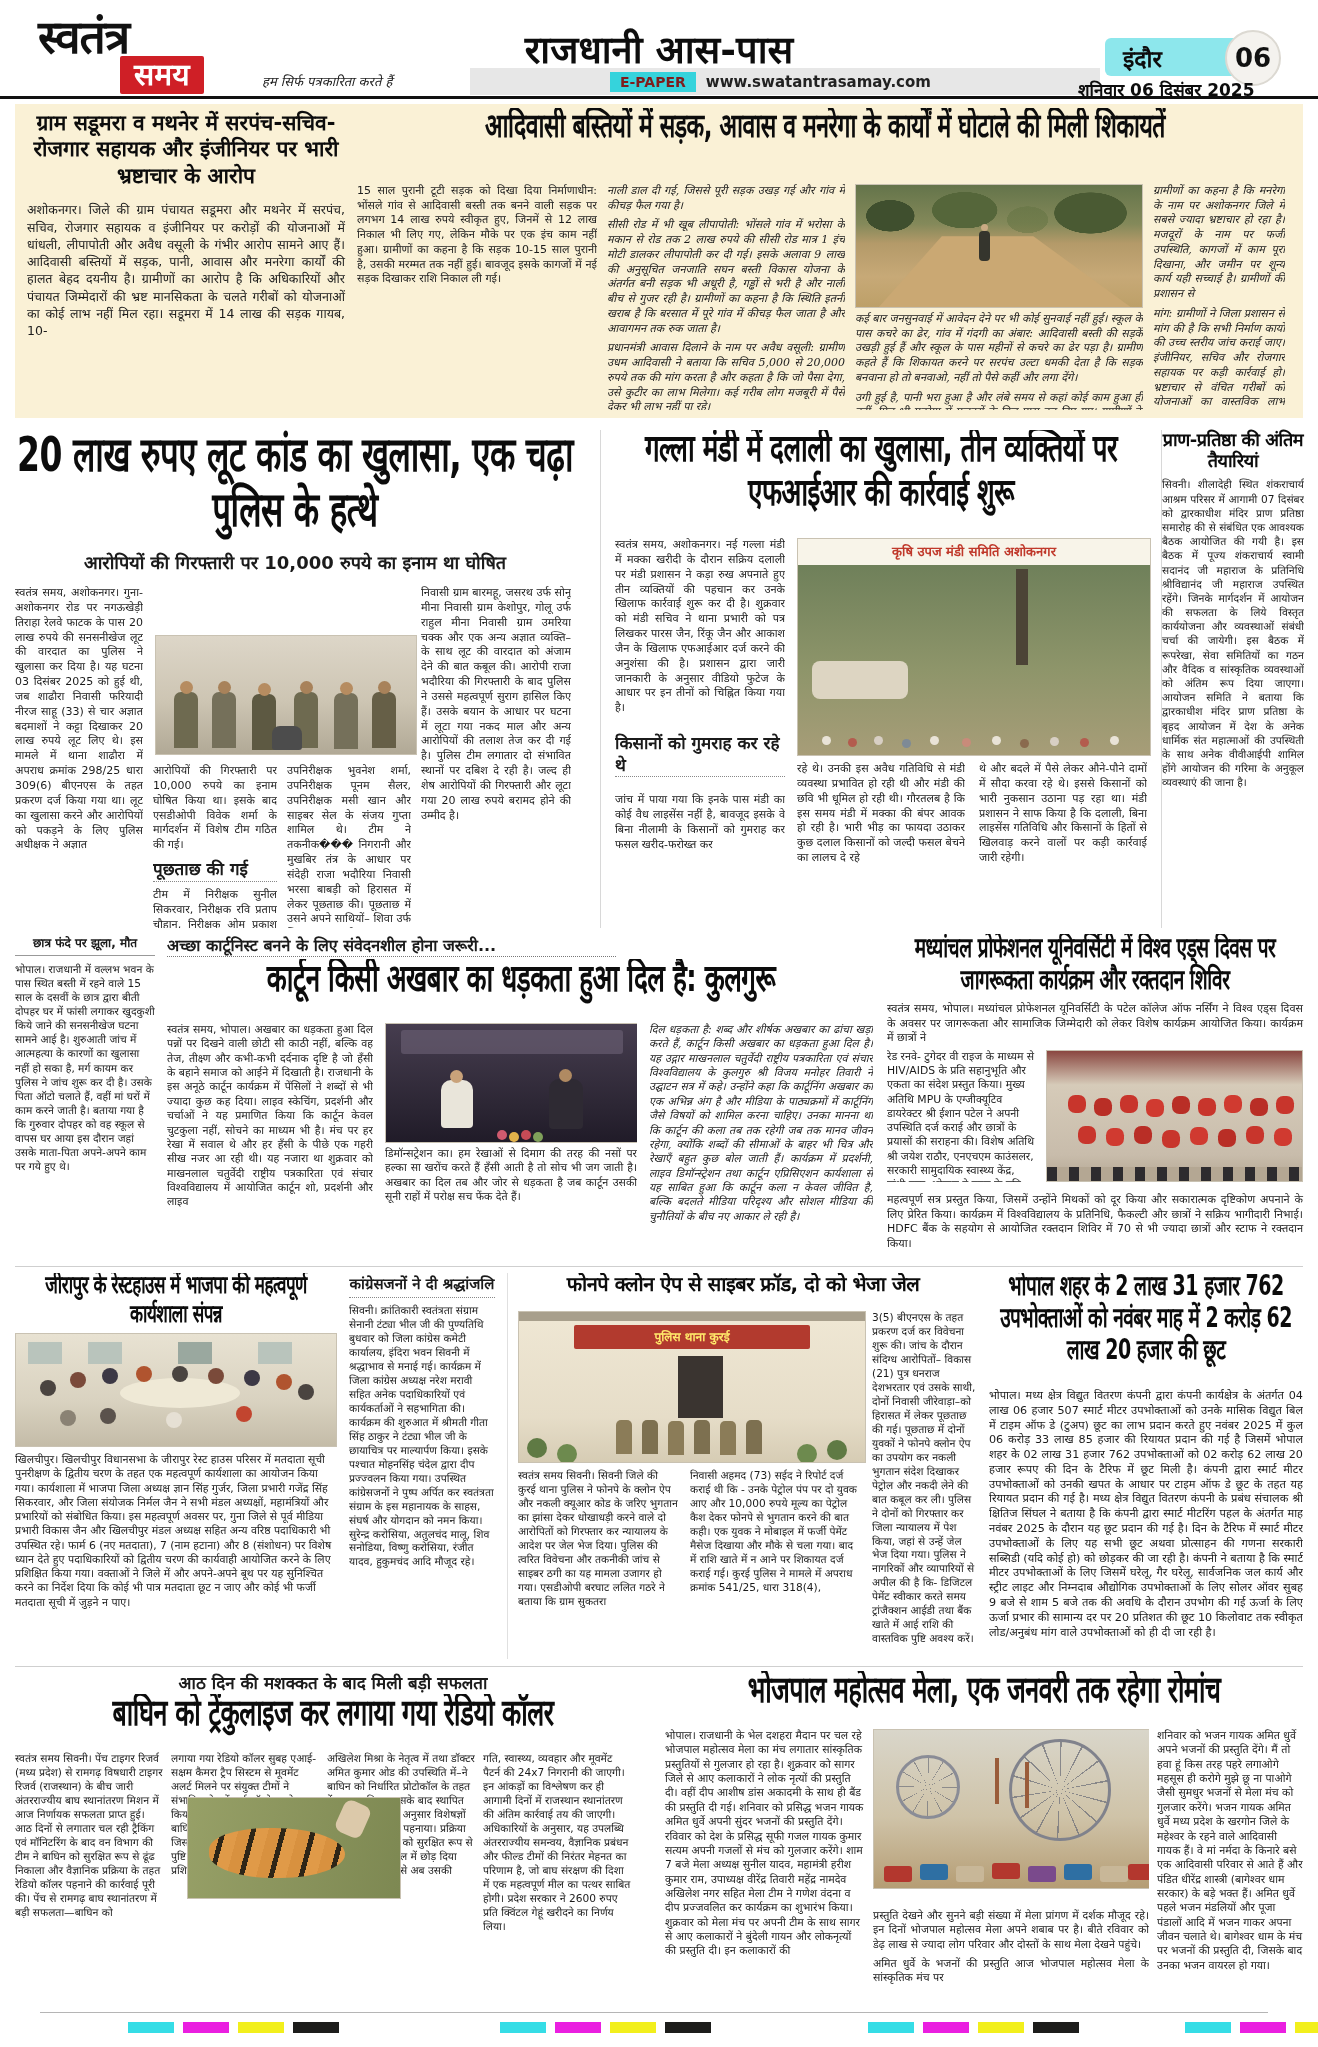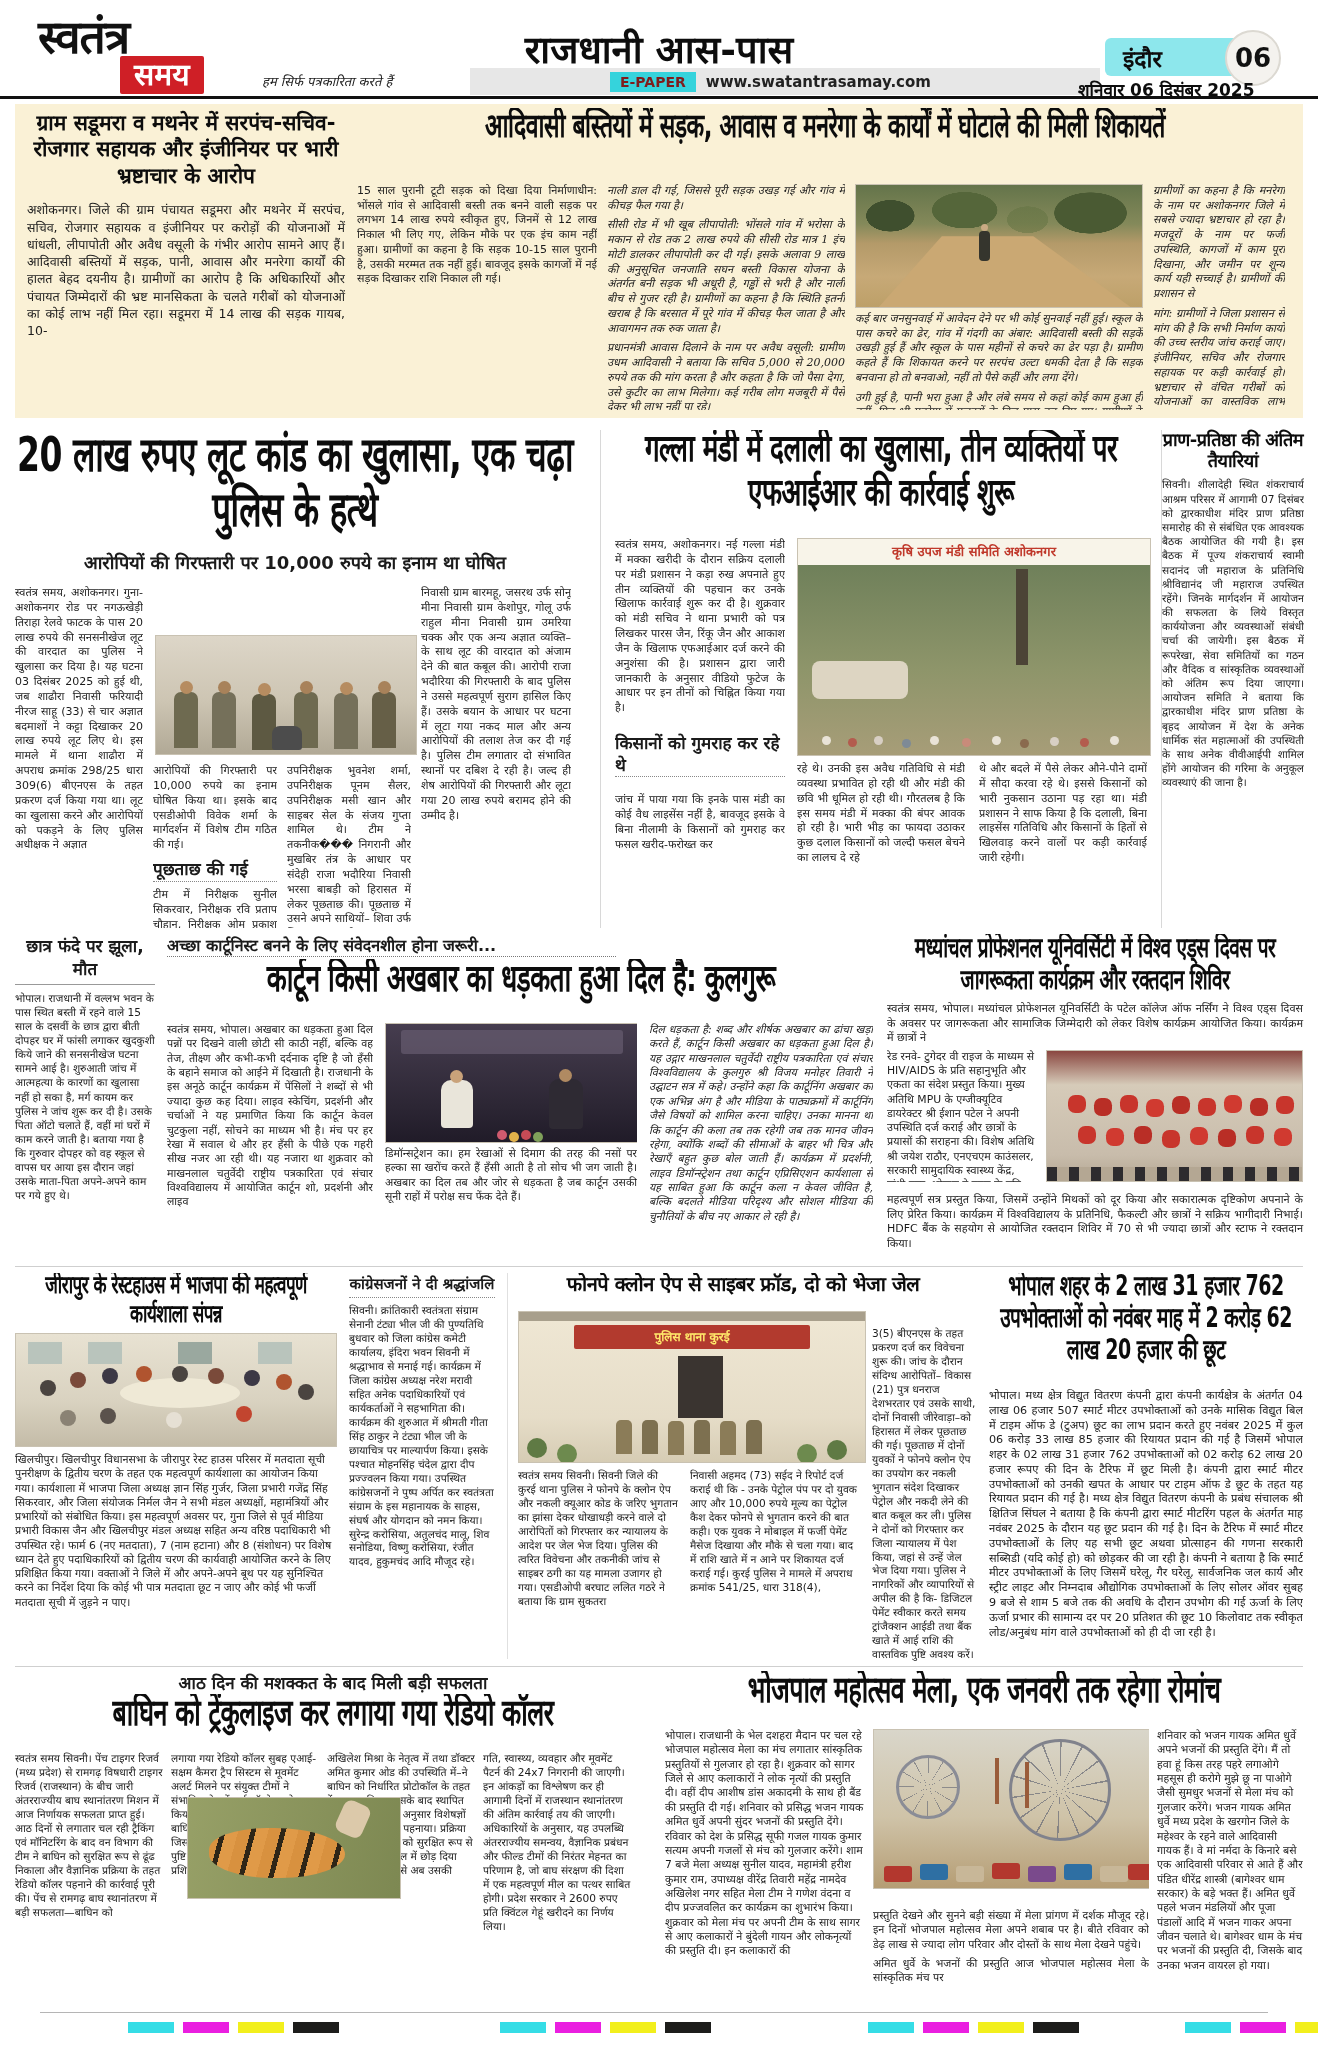--- a/index.html
+++ b/index.html
@@ -81,21 +81,21 @@
      box-shadow:26px 2px 0 #b35c4e,52px 0 0 #d8cfc4,80px 3px 0 #7e8a96,108px 0 0 #e9e3d7,140px 2px 0 #c88b7a,
      170px 0 0 #e9e3d7,198px 3px 0 #8a6a4e,228px 1px 0 #d8cfc4,258px 2px 0 #b35c4e,288px 0 0 #e9e3d7;}
   #mandi-cx{position:absolute;left:196px;top:332px;width:168px;height:164px;}
   #mandi-cy{position:absolute;left:378px;top:332px;width:168px;height:164px;}
   #prat{position:absolute;left:1146px;top:0;width:142px;height:498px;border-left:1px solid #d8d8d8;padding-left:0;}
   #prat-hl{font-size:18px;}
   #prat-body{font-size:10.6px;line-height:1.34;text-align:justify;height:420px;overflow:hidden;margin-top:6px;}
   
   #band-cartoon{top:934px;height:326px;}
   #student{position:absolute;left:0;top:0;width:140px;height:326px;}
-  #student h3{font-size:17px;margin:0 0 6px;border-bottom:1px solid #999;padding-bottom:4px;text-align:center;}
+  #student h3{font-size:12px;margin:0 0 6px;border-bottom:1px solid #999;padding-bottom:4px;text-align:center;}
   #student .col{font-size:10.6px;line-height:1.33;height:290px;overflow:hidden;}
   #cartoon{position:absolute;left:152px;top:0;width:708px;height:326px;}
   #cartoon-kicker{font-size:16px;font-weight:bold;border-bottom:1px dotted #777;display:inline-block;padding-right:120px;}
   #cartoon-hl{height:58px;overflow:hidden;margin-top:2px;}
   #cartoon-hl .hl{font-size:26px;width:100%;}
   #cartoon-body{display:flex;gap:12px;margin-top:6px;height:250px;overflow:hidden;}
   #cartoon-body .col{font-size:10.8px;line-height:1.33;overflow:hidden;}
   #ph-cartoon{width:100%;height:118px;background:linear-gradient(180deg,#463d4f 0%,#2c2634 70%,#201b28 100%);}
   #ph-cartoon .screen{position:absolute;top:6px;left:6%;width:88%;height:24px;background:#6a5f73;opacity:.65;border-radius:3px;}
   #ph-cartoon .p1{position:absolute;left:22%;bottom:14px;width:32px;height:48px;background:#e9e5da;border-radius:10px 10px 4px 4px;}
@@ -137,21 +137,21 @@
   #ph-thana{position:absolute;left:10px;top:38px;width:346px;height:150px;background:linear-gradient(180deg,#efe7d4 0%,#e6ddc8 70%,#d6ccb4 100%);}
   #ph-thana .roof{position:absolute;top:0;left:0;width:100%;height:9px;background:#a89f8c;}
   #ph-thana .banner{position:absolute;top:13px;left:16%;width:68%;height:24px;background:#b23a2e;color:#ffe76a;
      font-weight:bold;font-size:12px;text-align:center;line-height:24px;border-radius:2px;}
   #ph-thana .door{position:absolute;left:46%;top:44px;width:13%;height:62px;background:#3a3430;}
   #ph-thana .cops{position:absolute;bottom:8px;left:28%;width:16px;height:34px;background:#8b7c58;border-radius:5px 5px 0 0;
      box-shadow:26px 0 0 #7d7050,52px 1px 0 #8b7c58,78px 0 0 #7d7050,104px 1px 0 #8b7c58,130px 0 0 #7d7050;}
   #ph-thana .plant{position:absolute;bottom:4px;left:8px;width:20px;height:20px;border-radius:50%;background:#5f7a44;
      box-shadow:300px 2px 0 #5f7a44,30px 6px 0 #6d8a4e,270px 6px 0 #6d8a4e;}
   #phonepe .col{font-size:10.6px;line-height:1.32;overflow:hidden;}
-  #pp-c3{position:absolute;left:364px;top:38px;width:104px;height:350px;margin-top:16px;}
+  #pp-c3{position:absolute;left:364px;top:38px;width:104px;height:350px;}
   #pp-c1{position:absolute;left:10px;top:196px;width:160px;height:192px;}
   #pp-c2{position:absolute;left:182px;top:196px;width:172px;height:192px;}
   #discount{position:absolute;left:974px;top:6px;width:314px;height:386px;}
   #disc-hl{height:112px;overflow:hidden;}
   #disc-hl .hl{font-size:19px;width:100%;}
   #disc-body{font-size:11.2px;line-height:1.32;text-align:justify;height:268px;overflow:hidden;margin-top:4px;}
   
   #band-bottom{top:1666px;height:344px;border-top:1px solid #cfcfcf;padding-top:4px;}
   #tigress{position:absolute;left:0;top:4px;width:636px;height:340px;}
   #tig-kicker{font-size:17px;font-weight:bold;text-align:center;}

